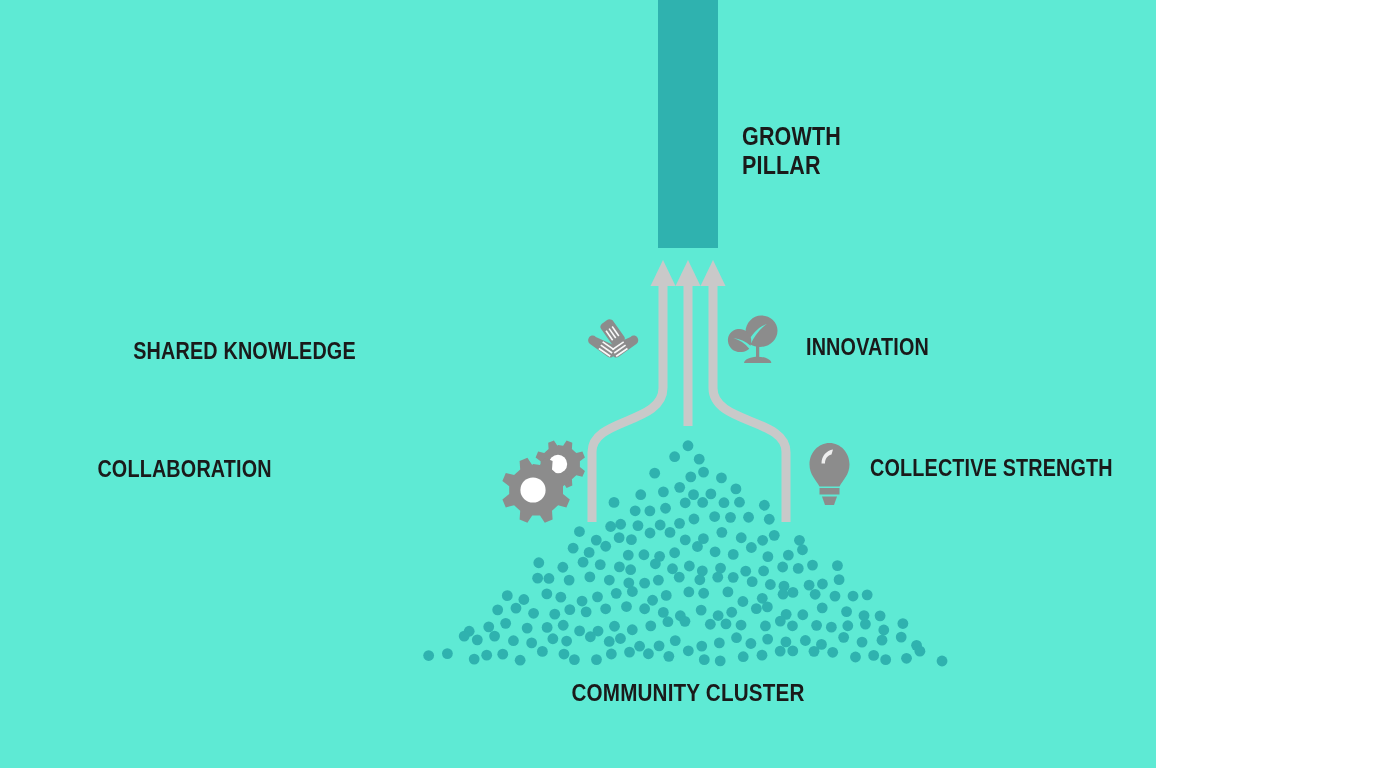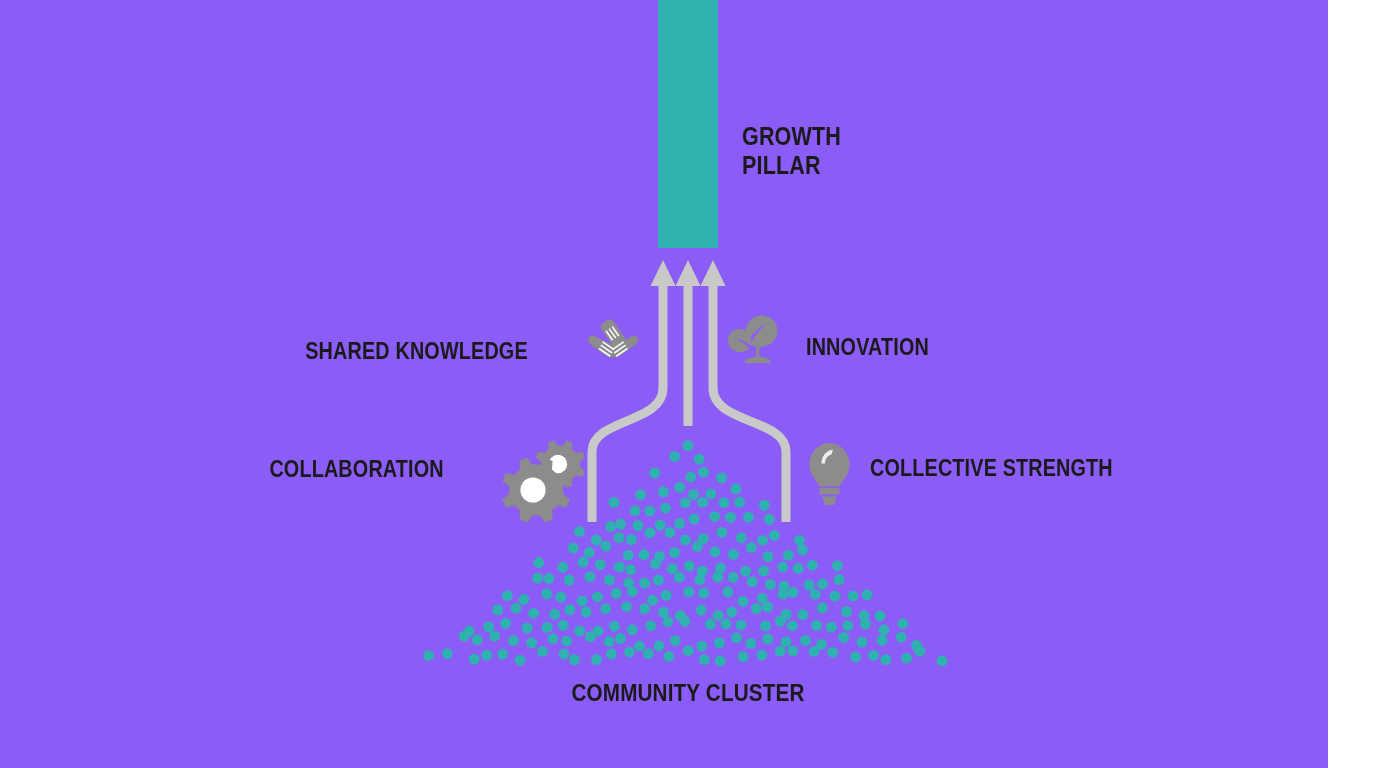--- a/index.html
+++ b/index.html
@@ -10,23 +10,23 @@
   body {
     width: 1376px;
     height: 768px;
     overflow: hidden;
     font-family: "Liberation Sans", sans-serif;
     position: relative;
   }
   #stage {
     position: absolute;
     left: 0; top: 0;
-    width: 1328px;
+    width: 1156px;
     height: 768px;
-    background: #8b5cf6;
+    background: #5eead4;
   }
   #canvas {
     position: absolute;
     left: 0; top: 0;
     width: 1376px;
     height: 768px;
     display: block;
   }
   .label {
     position: absolute;

